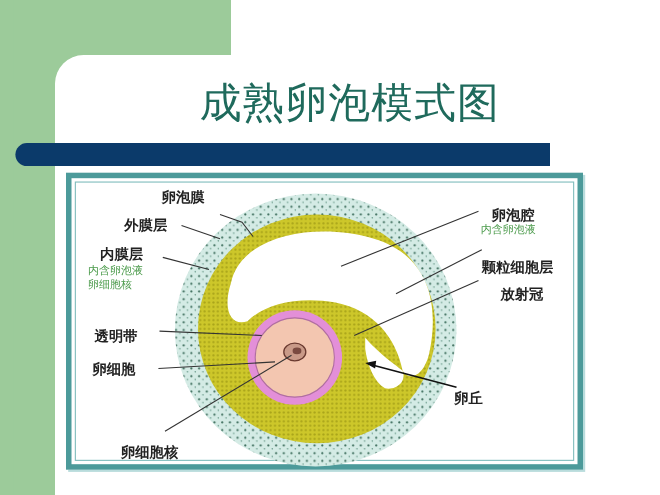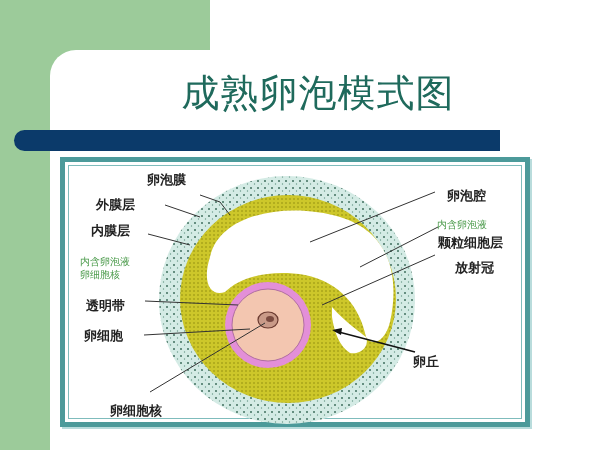--- a/index.html
+++ b/index.html
@@ -8,21 +8,21 @@
   .white-card { position:absolute; left:50px; top:50px; width:560px; height:410px; background:#ffffff; border-top-left-radius:26px; }
   .green-strip { position:absolute; left:0; top:0; width:12px; height:450px; background:#9ccb9a; }
   .title { position:absolute; left:0; width:596px; top:68px; text-align:center; padding-left:40px; box-sizing:border-box;
            font-size:38px; color:#1f6a5c; letter-spacing:1px; font-family:"DejaVu Serif", serif; }
   .bar { position:absolute; left:14px; top:130px; width:486px; height:21px; background:#0b3a6a; border-radius:11px 0 0 11px; }
   .frame { position:absolute; left:60px; top:157px; width:470px; height:270px; background:#fff;
            border:5px solid #4c9a9a; box-sizing:border-box; box-shadow: 2px 2px 0 #b9dcdc; }
   .frame-inner { position:absolute; left:3px; top:3px; right:3px; bottom:3px; border:1px solid #7fbcbc; }
   svg.diagram { position:absolute; left:60px; top:157px; width:470px; height:270px; }
   .lbl { position:absolute; font-size:13px; font-weight:bold; color:#222; white-space:nowrap; }
-  .sub { position:absolute; font-size:10px; color:#4a9a4a; white-space:nowrap; line-height:13px;margin-top:15px; }
+  .sub { position:absolute; font-size:10px; color:#4a9a4a; white-space:nowrap; line-height:13px; }
 </style>
 </head>
 <body>
 
 <div class="green-block"></div>
 <div class="green-strip"></div>
 <div class="white-card"></div>
 
 <div class="title">成熟卵泡模式图</div>
 <div class="bar"></div>
@@ -66,21 +66,21 @@
     <path d="M375,98 L262,148"></path>
     <path d="M85,144 L178,148"></path>
     <path d="M84,178 L190,172"></path>
     <path d="M90,235 L205,166"></path>
   </g>
   <path d="M355,195 L275,174" stroke="#111" stroke-width="1.4"></path>
   <polygon points="272,173 282,171 281,178" fill="#111"></polygon>
 </svg>
 
 <div class="lbl" style="left:147px;top:171px;">卵泡膜</div>
-<div class="lbl" style="left:96px;top:196px;font-family:Liberation Mono, monospace;">外膜层</div>
+<div class="lbl" style="left:113px;top:196px;font-family:Liberation Mono, monospace;">外膜层</div>
 <div class="lbl" style="left:91px;top:222px;">内膜层</div>
 <div class="sub" style="left:80px;top:240px;">内含卵泡液</div>
 <div class="sub" style="left:80px;top:253px;">卵细胞核</div>
 
 <div class="lbl" style="left:447px;top:187px;">卵泡腔</div>
 <div class="sub" style="left:437px;top:203px;">内含卵泡液</div>
 <div class="lbl" style="left:438px;top:234px;">颗粒细胞层</div>
 <div class="lbl" style="left:455px;top:259px;">放射冠</div>
 
 <div class="lbl" style="left:86px;top:297px;text-align:right;">透明带</div>

